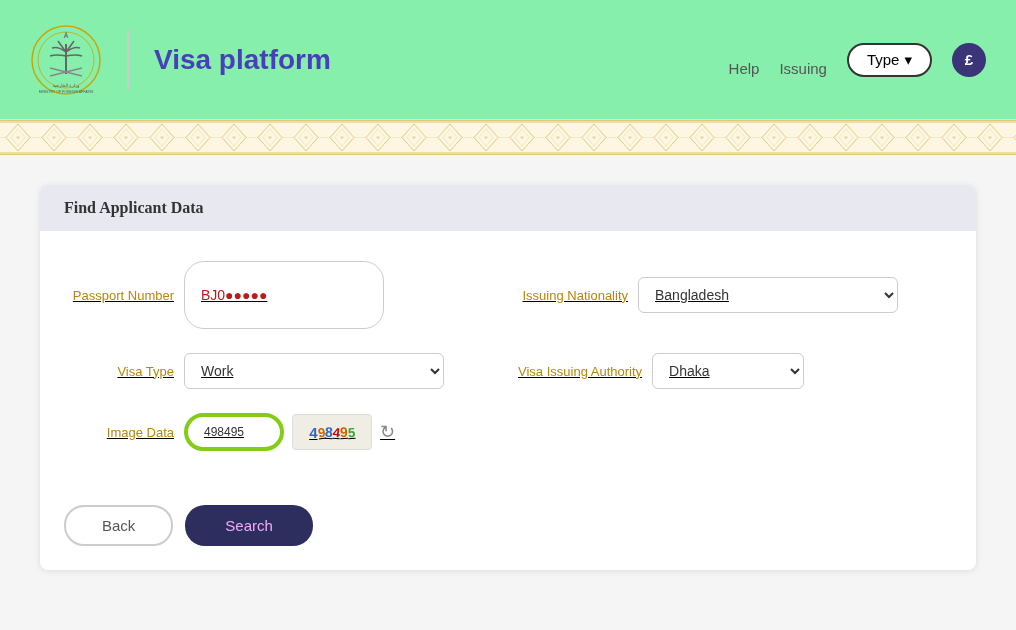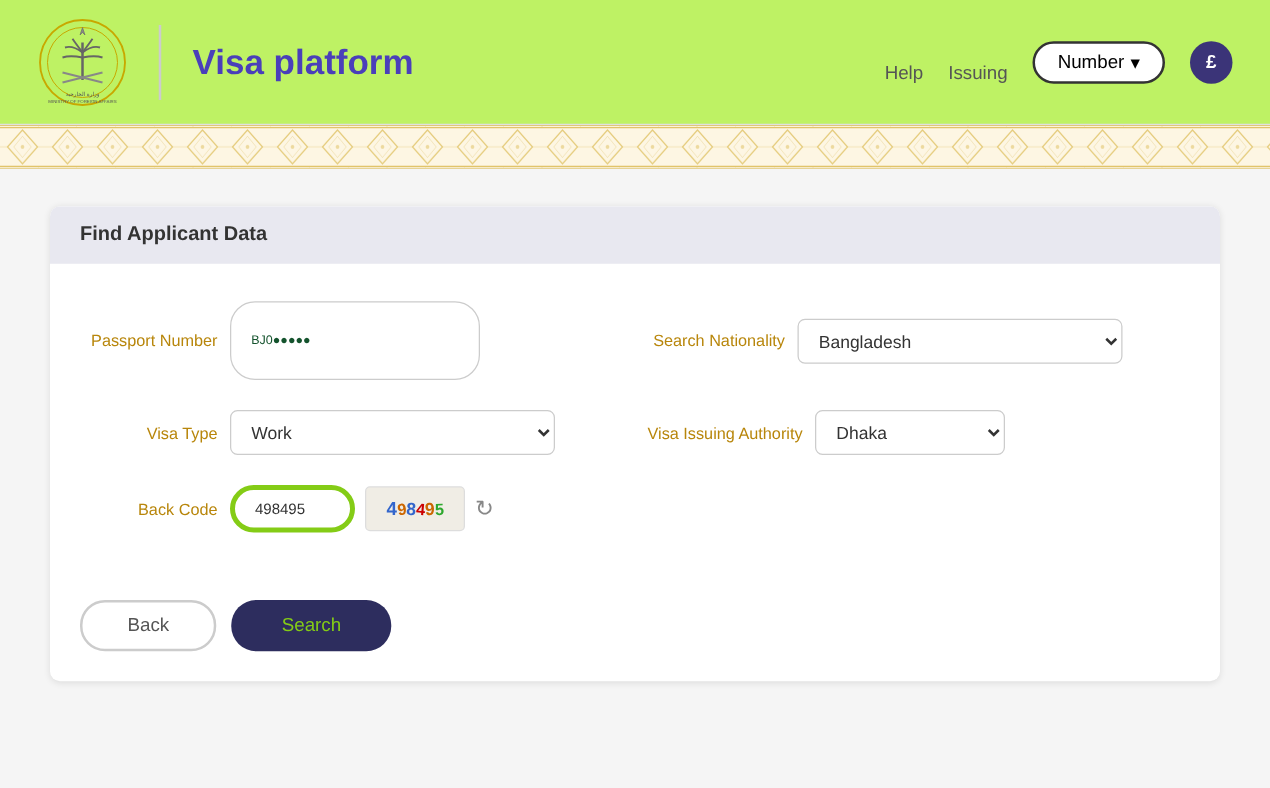--- a/index.html
+++ b/index.html
@@ -2,24 +2,24 @@
 <html><head>
   <meta charset="utf-8">
   <style>
     * { box-sizing: border-box; margin: 0; padding: 0; }
     body { font-family: Arial, sans-serif; background: #f5f5f5; min-height: 630px; width: 1016px; overflow-x: hidden; }
 
     
     .header {
       display: flex;
       align-items: center;
-      background: #bef264;
+      background: #86efac;
       padding: 10px 30px;
       border-bottom: 1px solid #e0e0e0;
-      height: 100px;
+      height: 120px;
     }
     .logo-area {
       display: flex;
       align-items: center;
       gap: 10px;
     }
     .logo-divider {
       width: 2px;
       height: 60px;
       background: #ccc;
@@ -98,51 +98,53 @@
       border-radius: 8px;
       box-shadow: 0 1px 6px rgba(0,0,0,0.1);
       overflow: hidden;
     }
     .form-card-header {
       background: #e8e8f0;
       padding: 14px 24px;
       font-size: 16px;
       font-weight: 600;
       color: #333;
+      font-family: Liberation Serif, serif;
     }
     .form-card-body {
       padding: 30px 24px 20px;
     }
 
     .form-row {
       display: flex;
       align-items: center;
       gap: 20px;
       margin-bottom: 24px;
+      text-decoration: underline;
     }
 
     .form-group {
       display: flex;
       align-items: center;
       gap: 10px;
       flex: 1;
     }
     .form-label {
       font-size: 13px;
       color: #b8860b;
       white-space: nowrap;
       min-width: 110px;
       text-align: right;
     }
     .form-input {
       border: 1px solid #ccc;
       border-radius: 20px;
       padding: 25px 16px;
-      font-size: 10px;
-      color: #14532d;
+      font-size: 14px;
+      color: #b91c1c;
       outline: none;
       width: 200px;
       background: #fff;
     }
     .form-select {
       border: 1px solid #ccc;
       border-radius: 6px;
       padding: 8px 12px;
       font-size: 14px;
       color: #333;
@@ -214,21 +216,21 @@
       font-size: 15px;
       color: #555;
       cursor: pointer;
     }
     .btn-search {
       border: none;
       border-radius: 20px;
       padding: 10px 40px;
       background: #2d2d5e;
       font-size: 15px;
-      color: #84cc16;
+      color: #f0abfc;
       cursor: pointer;
       font-weight: 500;
     }
 
     
     .logo-svg-wrap {
       display: flex;
       align-items: center;
     }
   </style>
@@ -262,21 +264,21 @@
         <text x="36" y="68.5" text-anchor="middle" font-size="3.5" fill="#555" font-family="Arial">MINISTRY OF FOREIGN AFFAIRS</text>
       </svg>
     </div>
     <div class="logo-divider"></div>
     <h1 class="app-title">Visa platform</h1>
   </div>
   <nav class="header-nav">
     <a class="nav-link">Help</a>
     <a class="nav-link">Issuing</a>
     <button class="login-btn">
-      <span>Number</span>
+      <span>Type</span>
       <span>▾</span>
     </button>
     <div class="avatar-circle">
       <span>£</span>
     </div>
   </nav>
 </div>
 
 <div class="decorative-pattern">
   <div class="pattern-inner">
@@ -311,21 +313,21 @@
       <span>Find Applicant Data</span>
     </div>
     <div class="form-card-body">
 
       <div class="form-row">
         <div class="form-group">
           <label class="form-label">Passport Number</label>
           <input class="form-input" type="text" value="BJ0●●●●●" style="">
         </div>
         <div class="form-group">
-          <label class="form-label">Search Nationality</label>
+          <label class="form-label">Issuing Nationality</label>
           <select class="form-select form-select-wide">
             <option>Bangladesh</option>
             <option>Pakistan</option>
             <option>India</option>
             <option>Saudi Arabia</option>
             <option>Egypt</option>
             <option>Other</option>
           </select>
         </div>
       </div>
@@ -348,21 +350,21 @@
             <option>Chittagong</option>
             <option>Sylhet</option>
             <option>Riyadh</option>
             <option>Jeddah</option>
           </select>
         </div>
       </div>
 
       <div class="form-row">
         <div class="form-group">
-          <label class="form-label">Back Code</label>
+          <label class="form-label">Image Data</label>
           <div class="captcha-container">
             <input class="captcha-input" type="text" value="498495" style="">
             <div class="captcha-image">
               <span class="captcha-char-1" style="font-size:15px;font-weight:bold;">4</span>
               <span class="captcha-char-2" style="font-size:13px;font-weight:bold;color:#cc6600;transform:rotate(-8deg);display:inline-block;">9</span>
               <span class="captcha-char-3" style="font-size:14px;font-weight:bold;color:#3366cc;">8</span>
               <span class="captcha-char-4" style="font-size:13px;font-weight:bold;color:#cc0000;transform:rotate(5deg);display:inline-block;">4</span>
               <span class="captcha-char-5" style="font-size:14px;font-weight:bold;color:#cc6600;">9</span>
               <span style="font-size:13px;font-weight:bold;color:#2ea82e;transform:rotate(-3deg);display:inline-block;">5</span>
             </div>

